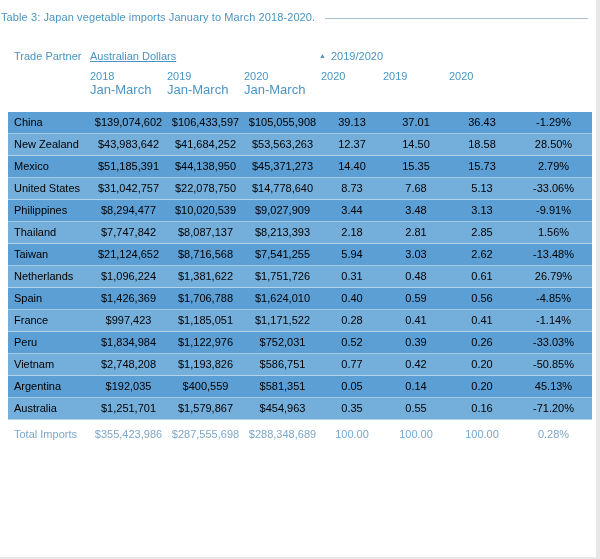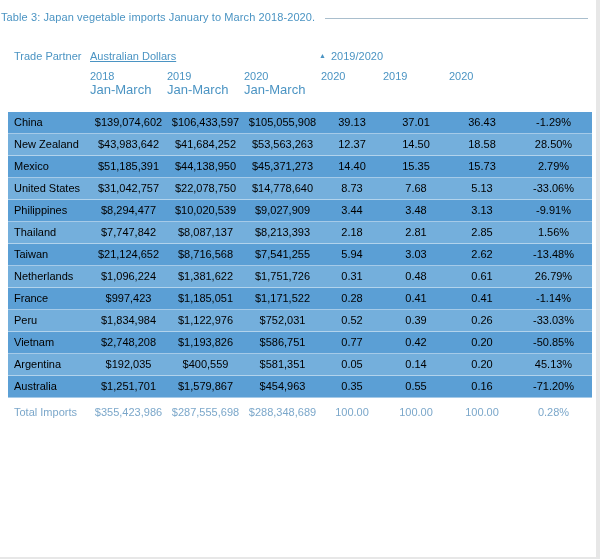--- a/index.html
+++ b/index.html
@@ -156,20 +156,30 @@
       <div class="c left">Netherlands</div>
       <div class="c">$1,096,224</div>
       <div class="c">$1,381,622</div>
       <div class="c">$1,751,726</div>
       <div class="c">0.31</div>
       <div class="c">0.48</div>
       <div class="c">0.61</div>
       <div class="c">26.79%</div>
     </div>
       <div class="grid row">
+      <div class="c left">Spain</div>
+      <div class="c">$1,426,369</div>
+      <div class="c">$1,706,788</div>
+      <div class="c">$1,624,010</div>
+      <div class="c">0.40</div>
+      <div class="c">0.59</div>
+      <div class="c">0.56</div>
+      <div class="c">-4.85%</div>
+    </div>
+      <div class="grid row">
       <div class="c left">France</div>
       <div class="c">$997,423</div>
       <div class="c">$1,185,051</div>
       <div class="c">$1,171,522</div>
       <div class="c">0.28</div>
       <div class="c">0.41</div>
       <div class="c">0.41</div>
       <div class="c">-1.14%</div>
     </div>
       <div class="grid row">

